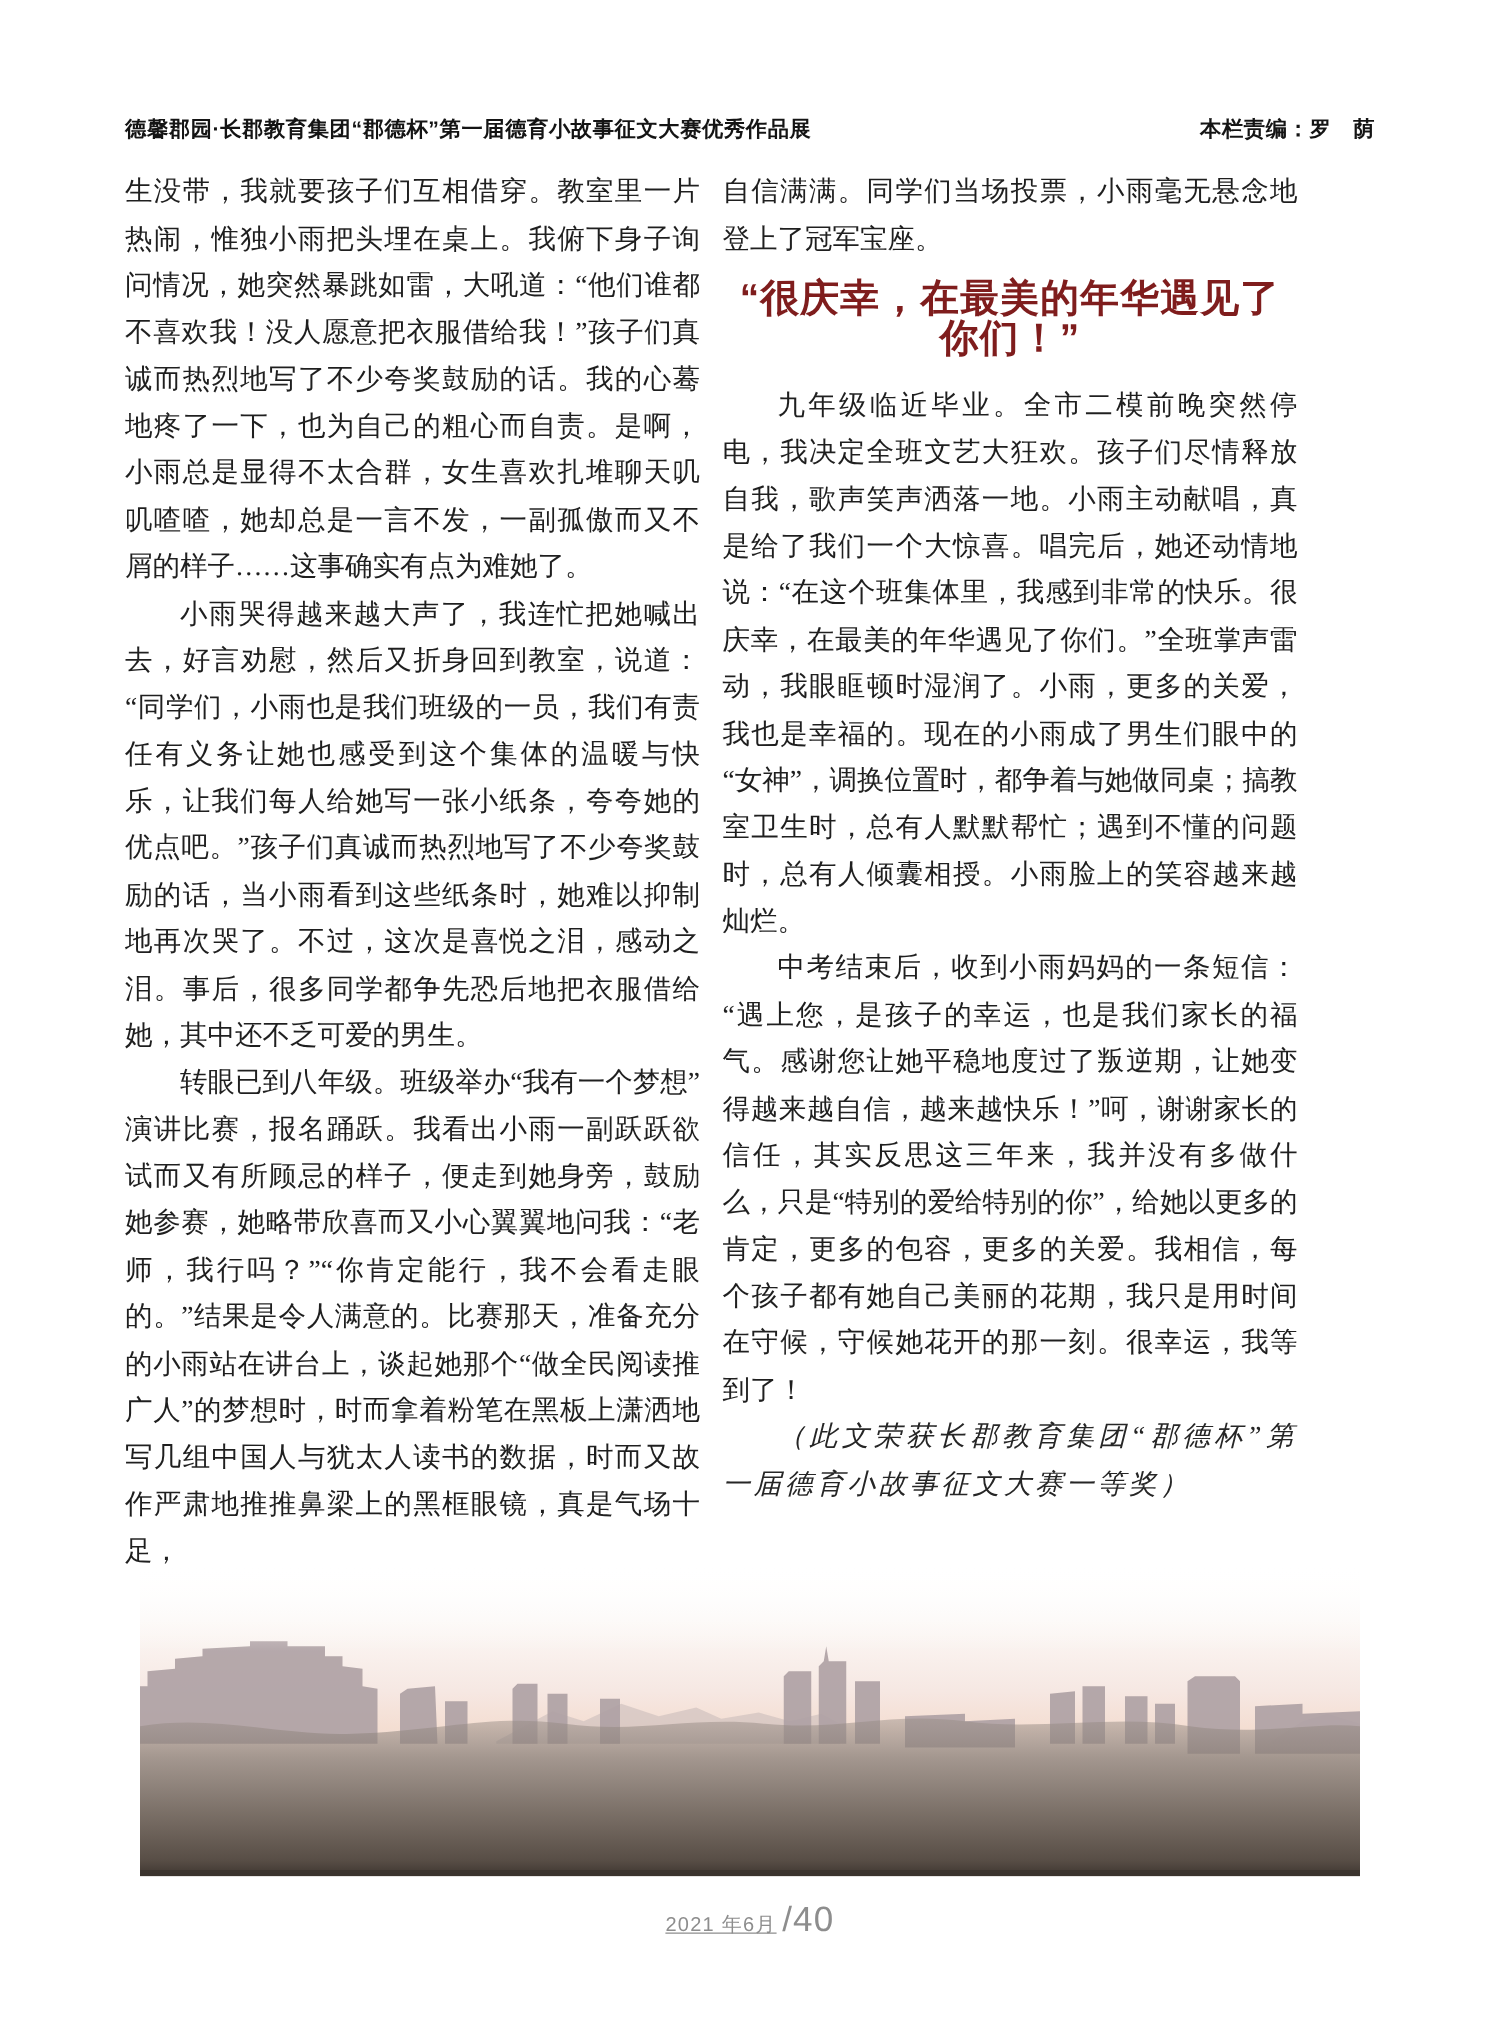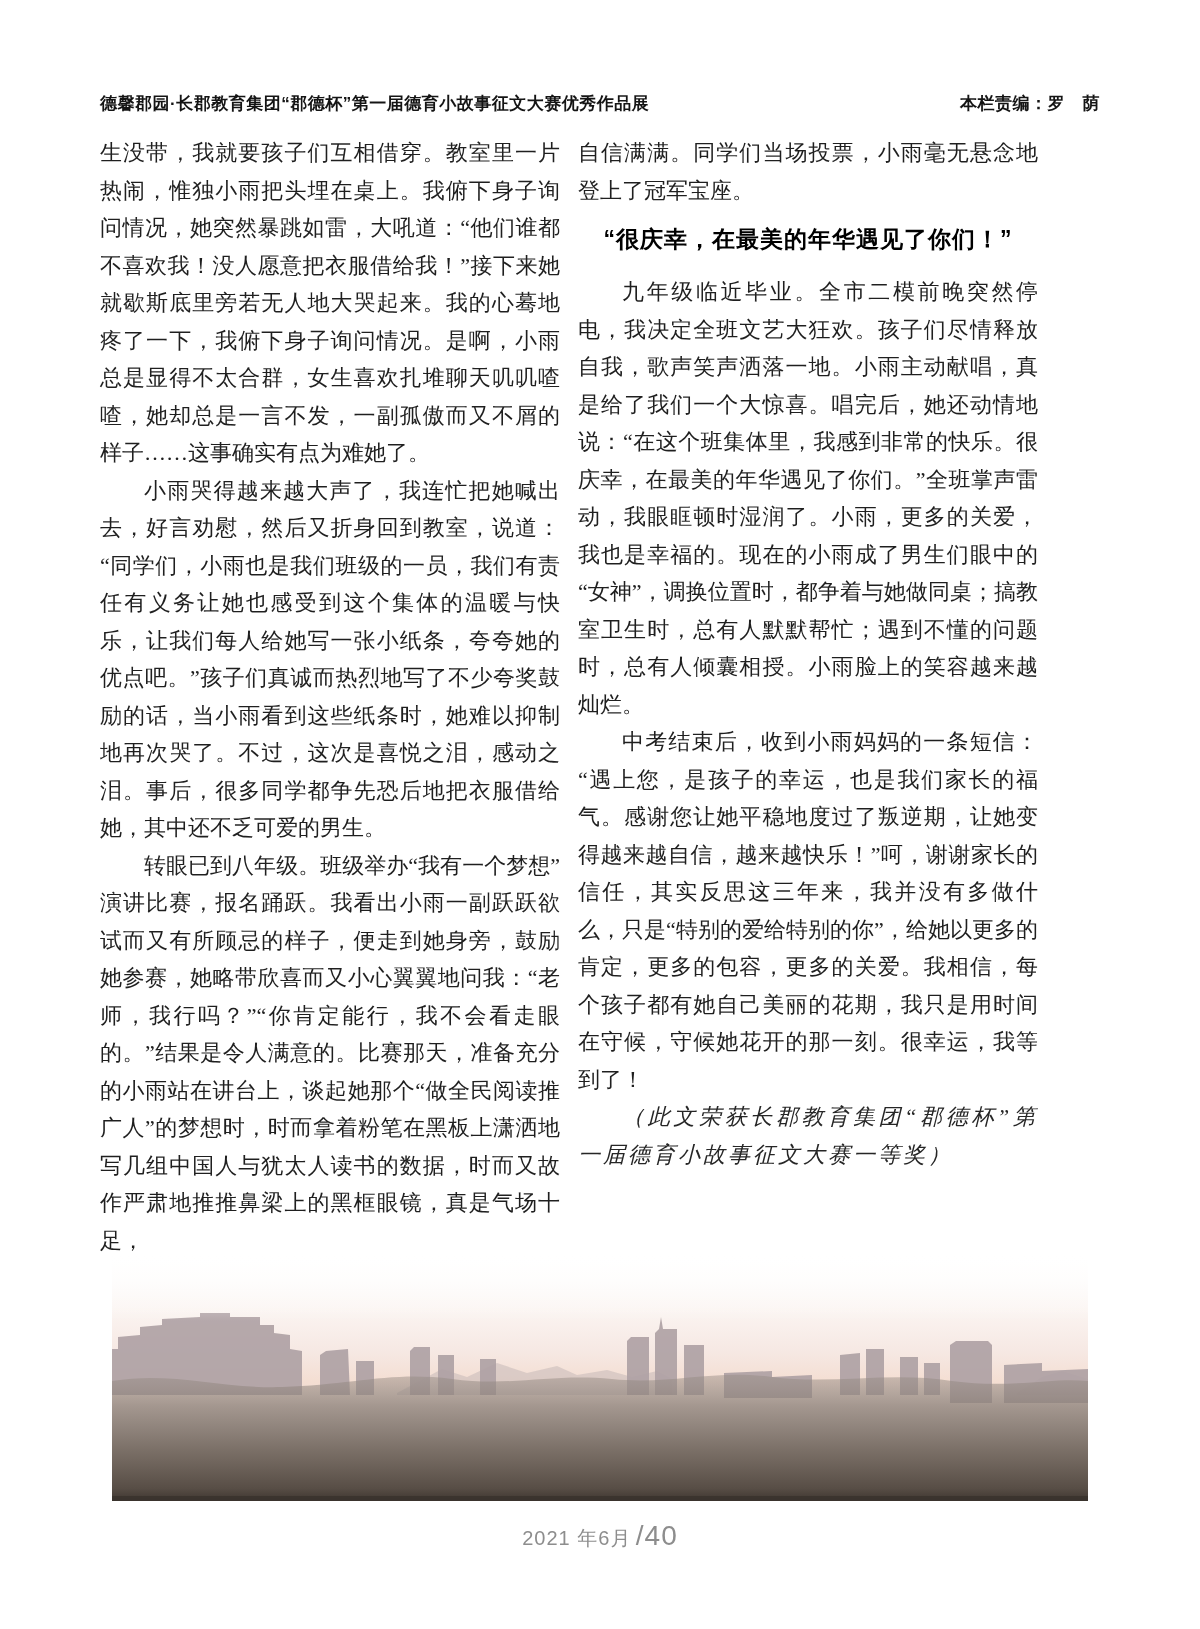--- a/index.html
+++ b/index.html
@@ -23,21 +23,21 @@
     position:absolute;top:134px;width:460px;
     font-size:22px;line-height:37.5px;
     text-align:justify;text-justify:inter-ideograph;
   }
   .col-left{left:100px;}
   .col-right{left:578px;}
   .col p{margin:0;}
   .col p.indent{text-indent:2em;}
   .sec-heading{
     font-family:"Liberation Sans","DejaVu Sans",sans-serif;
-    font-weight:bold;font-size:23px;color:#000000;
+    font-weight:bold;font-size:31px;color:#7f1d1d;
     text-align:center;letter-spacing:1px;
     margin:26px 0 20px 0;line-height:32px;
   }
   .col-right .sec-heading{margin:14px 0 18px 0;}
   .note{
     letter-spacing:3px;
     color:#262626;
     font-style:italic;
   }
   
@@ -45,35 +45,35 @@
     position:absolute;left:112px;top:1253px;width:976px;height:248px;
   }
   .photo svg{display:block;width:100%;height:100%;}
   
   .footer{
     position:absolute;left:0;right:0;top:1520px;
     text-align:center;color:#8d8d8d;
     font-family:"Liberation Sans","DejaVu Sans",sans-serif;
     font-weight:300;
   }
-  .footer .date{font-size:20px;letter-spacing:1px;}
+  .footer .date{font-size:16px;letter-spacing:1px;text-decoration:underline;}
   .footer .pagenum{font-size:28px;letter-spacing:1px;}
 </style>
 </head>
 <body>
 
 <div class="page">
 
   <div class="header">
     <span>德馨郡园·长郡教育集团“郡德杯”第一届德育小故事征文大赛优秀作品展</span>
     <span>本栏责编：罗　荫</span>
   </div>
 
   <div class="col col-left">
-    <p>生没带，我就要孩子们互相借穿。教室里一片热闹，惟独小雨把头埋在桌上。我俯下身子询问情况，她突然暴跳如雷，大吼道：“他们谁都不喜欢我！没人愿意把衣服借给我！”接下来她就歇斯底里旁若无人地大哭起来。我的心蓦地疼了一下，我俯下身子询问情况。是啊，小雨总是显得不太合群，女生喜欢扎堆聊天叽叽喳喳，她却总是一言不发，一副孤傲而又不屑的样子……这事确实有点为难她了。</p>
+    <p>生没带，我就要孩子们互相借穿。教室里一片热闹，惟独小雨把头埋在桌上。我俯下身子询问情况，她突然暴跳如雷，大吼道：“他们谁都不喜欢我！没人愿意把衣服借给我！”孩子们真诚而热烈地写了不少夸奖鼓励的话。我的心蓦地疼了一下，也为自己的粗心而自责。是啊，小雨总是显得不太合群，女生喜欢扎堆聊天叽叽喳喳，她却总是一言不发，一副孤傲而又不屑的样子……这事确实有点为难她了。</p>
     <p class="indent">小雨哭得越来越大声了，我连忙把她喊出去，好言劝慰，然后又折身回到教室，说道：“同学们，小雨也是我们班级的一员，我们有责任有义务让她也感受到这个集体的温暖与快乐，让我们每人给她写一张小纸条，夸夸她的优点吧。”孩子们真诚而热烈地写了不少夸奖鼓励的话，当小雨看到这些纸条时，她难以抑制地再次哭了。不过，这次是喜悦之泪，感动之泪。事后，很多同学都争先恐后地把衣服借给她，其中还不乏可爱的男生。</p>
     <p class="indent">转眼已到八年级。班级举办“我有一个梦想”演讲比赛，报名踊跃。我看出小雨一副跃跃欲试而又有所顾忌的样子，便走到她身旁，鼓励她参赛，她略带欣喜而又小心翼翼地问我：“老师，我行吗？”“你肯定能行，我不会看走眼的。”结果是令人满意的。比赛那天，准备充分的小雨站在讲台上，谈起她那个“做全民阅读推广人”的梦想时，时而拿着粉笔在黑板上潇洒地写几组中国人与犹太人读书的数据，时而又故作严肃地推推鼻梁上的黑框眼镜，真是气场十足，</p>
   </div>
 
   <div class="col col-right">
     <p>自信满满。同学们当场投票，小雨毫无悬念地登上了冠军宝座。</p>
     <div class="sec-heading">“很庆幸，在最美的年华遇见了你们！”</div>
     <p class="indent">九年级临近毕业。全市二模前晚突然停电，我决定全班文艺大狂欢。孩子们尽情释放自我，歌声笑声洒落一地。小雨主动献唱，真是给了我们一个大惊喜。唱完后，她还动情地说：“在这个班集体里，我感到非常的快乐。很庆幸，在最美的年华遇见了你们。”全班掌声雷动，我眼眶顿时湿润了。小雨，更多的关爱，我也是幸福的。现在的小雨成了男生们眼中的“女神”，调换位置时，都争着与她做同桌；搞教室卫生时，总有人默默帮忙；遇到不懂的问题时，总有人倾囊相授。小雨脸上的笑容越来越灿烂。</p>
     <p class="indent">中考结束后，收到小雨妈妈的一条短信：“遇上您，是孩子的幸运，也是我们家长的福气。感谢您让她平稳地度过了叛逆期，让她变得越来越自信，越来越快乐！”呵，谢谢家长的信任，其实反思这三年来，我并没有多做什么，只是“特别的爱给特别的你”，给她以更多的肯定，更多的包容，更多的关爱。我相信，每个孩子都有她自己美丽的花期，我只是用时间在守候，守候她花开的那一刻。很幸运，我等到了！</p>
     <p class="indent note">（此文荣获长郡教育集团“郡德杯”第一届德育小故事征文大赛一等奖）</p>

